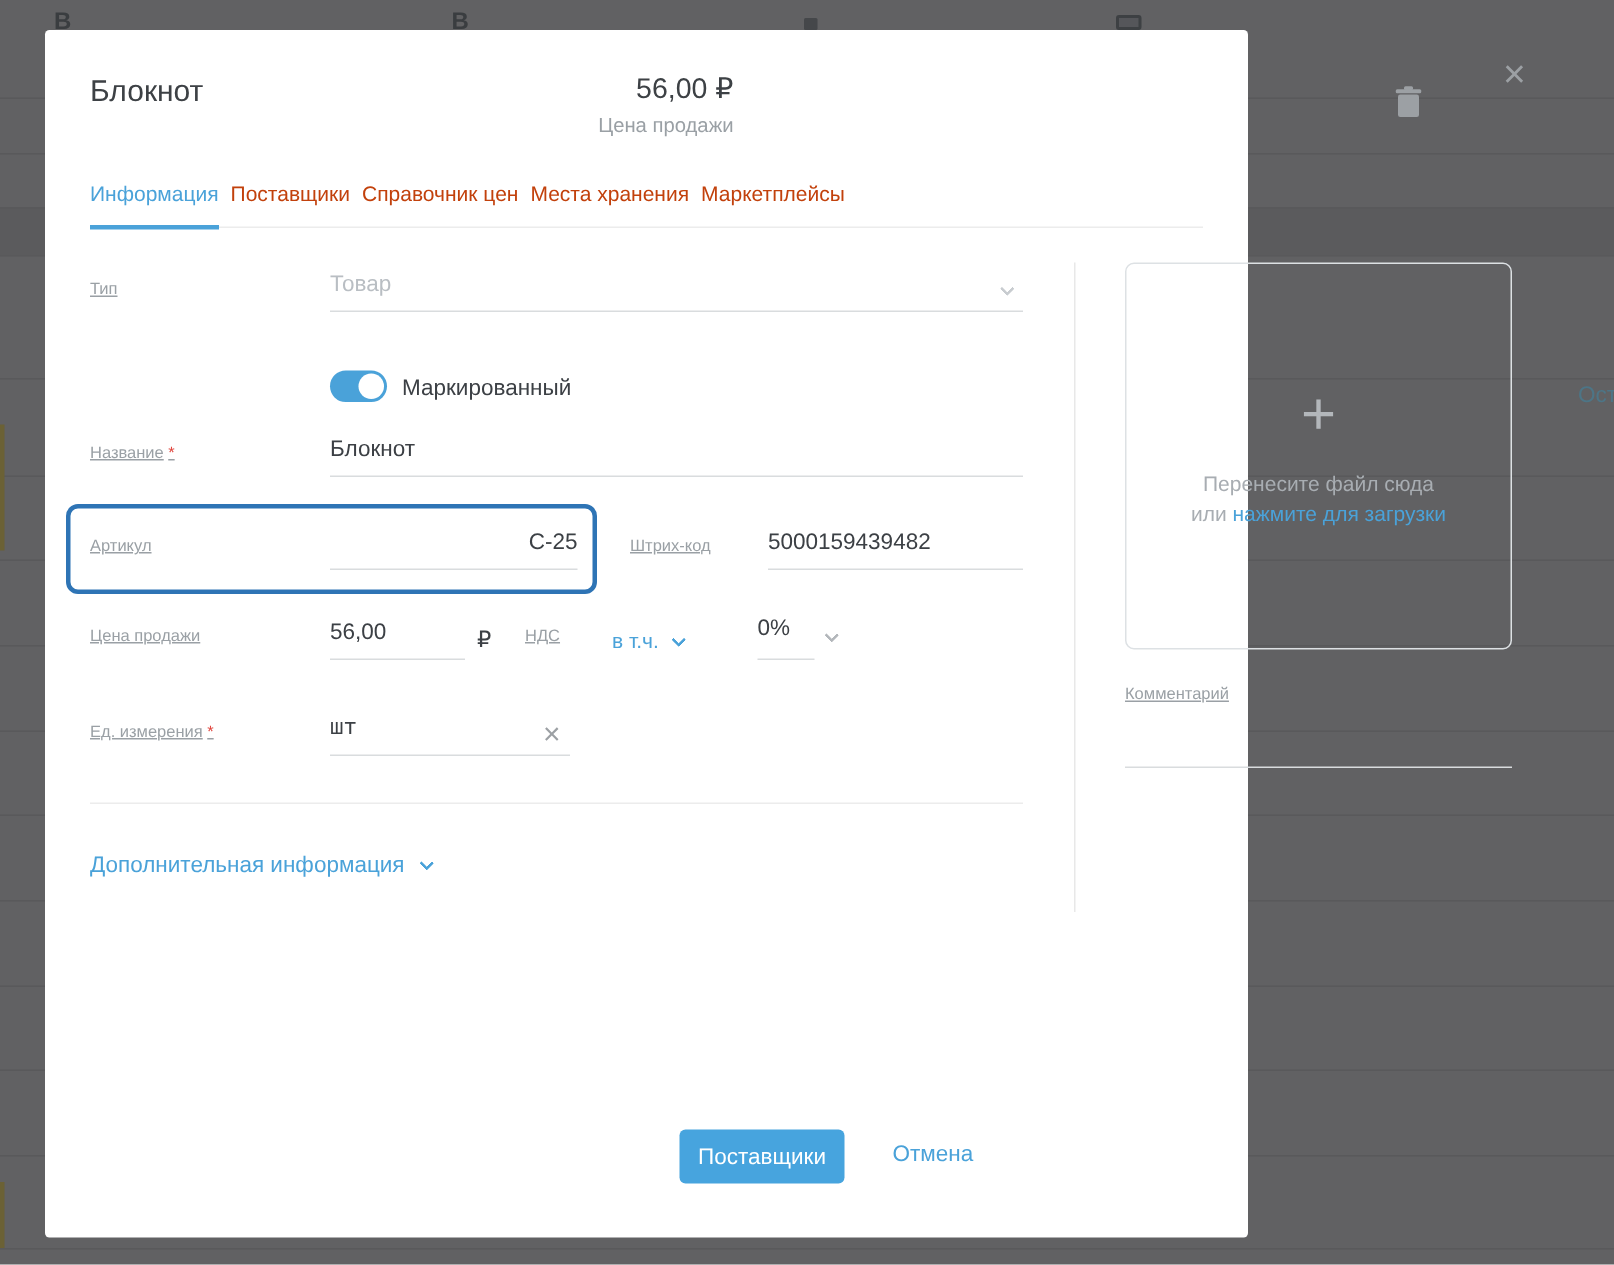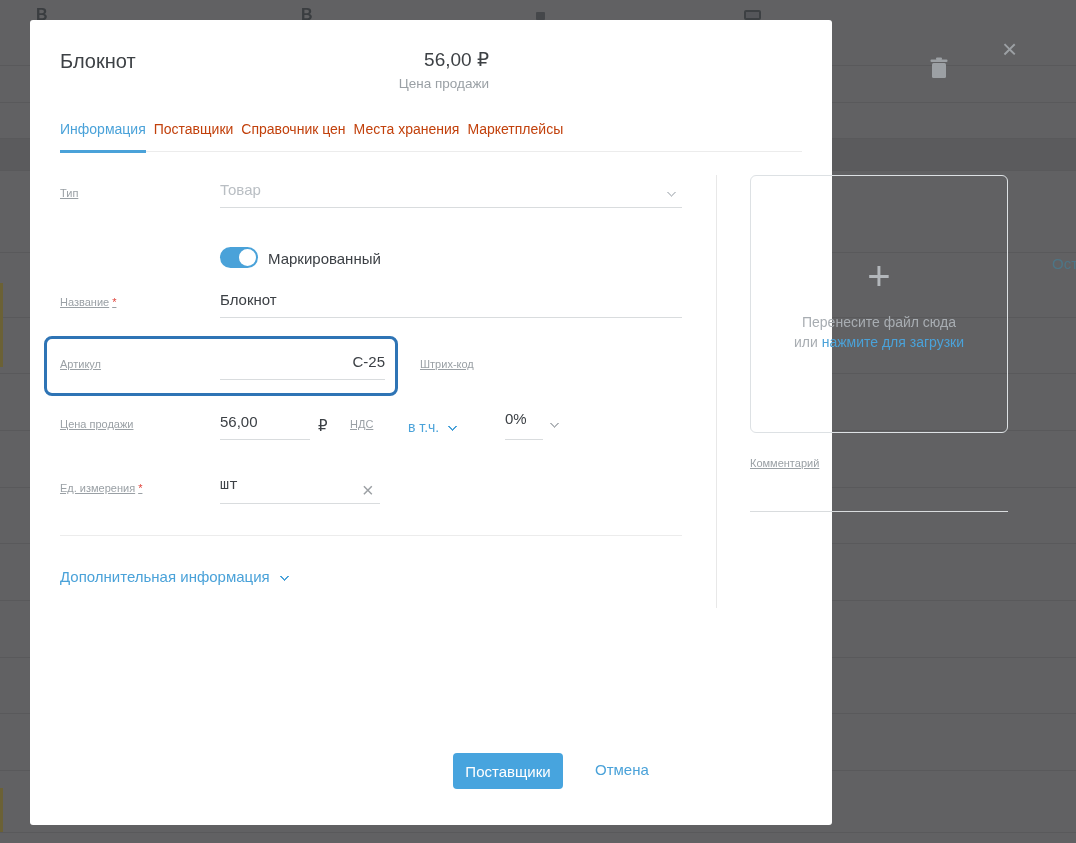--- a/index.html
+++ b/index.html
@@ -161,20 +161,21 @@
   <div class="abs flabel" style="left:30px;top:276px">
     <span>Название</span><span class="req">*</span>
   </div>
   <input class="abs uinput" style="left: 190px; top: 268px; width: 462px;" value="Блокнот">
 
   <div class="abs sku-highlight"></div>
   <div class="abs flabel" style="left:30px;top:338px">Артикул</div>
   <input class="abs uinput" style="left: 190px; top: 330px; width: 165px; text-align: right;" value="С-25">
 
   <div class="abs flabel" style="left:390px;top:338px">Штрих-код</div>
+  <input class="abs uinput" style="left: 482px; top: 330px; width: 170px;" value="5000159439482">
 
   <div class="abs flabel" style="left:30px;top:398px">Цена продажи</div>
   <input class="abs uinput" style="left: 190px; top: 390px; width: 90px;" value="56,00">
   <div class="abs" style="left:288px;top:397px;font-size:15px;color:#3c4045">₽</div>
   <div class="abs flabel" style="left:320px;top:398px">НДС</div>
   <div class="abs" style="left:378px;top:399px;font-size:14px">
     <span class="link-blue" style="font-size:14px">в т.ч.</span>
     <span class="chev" style="color:#4aa2d9;margin-left:6px;vertical-align:2px"></span>
   </div>
   <div class="abs" style="left:475px;top:390px;width:38px;height:30px;border-bottom:1px solid #d9dcde;font-size:15px;color:#3c4045;cursor:pointer">

